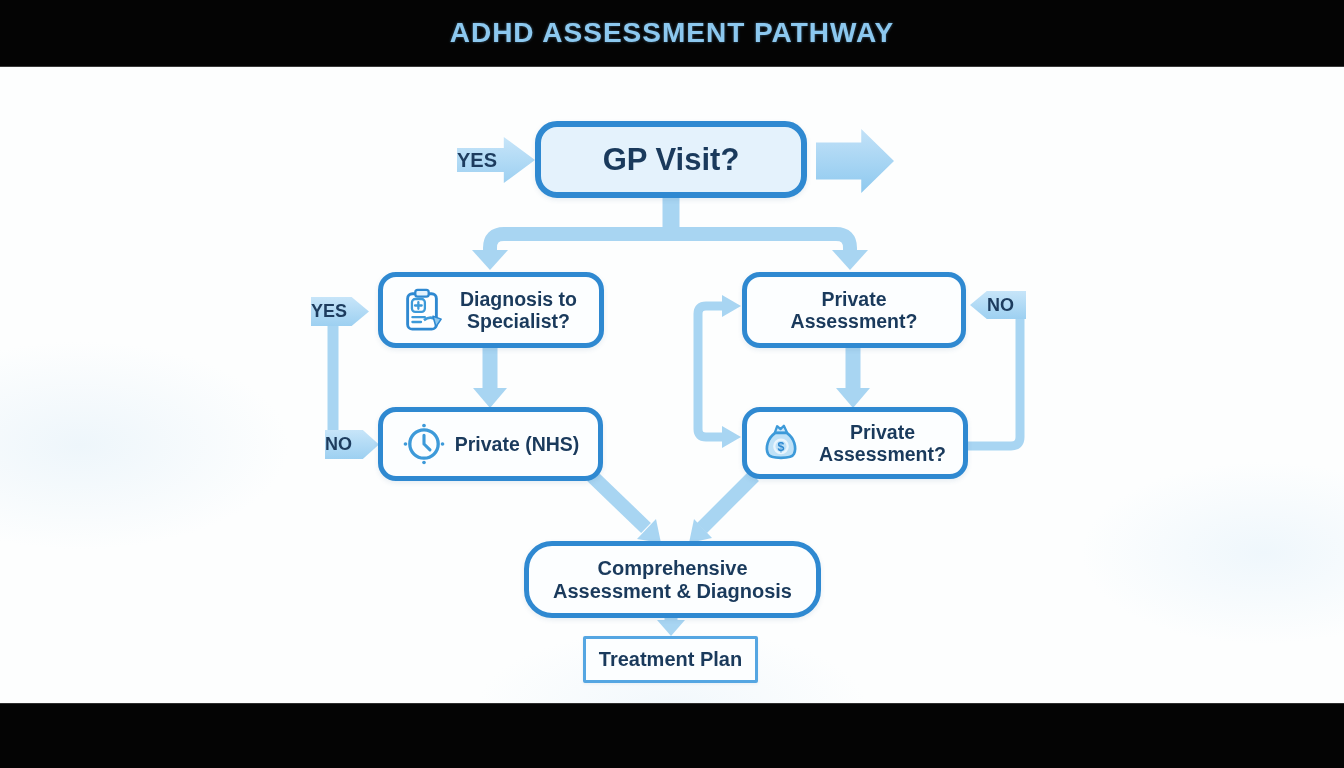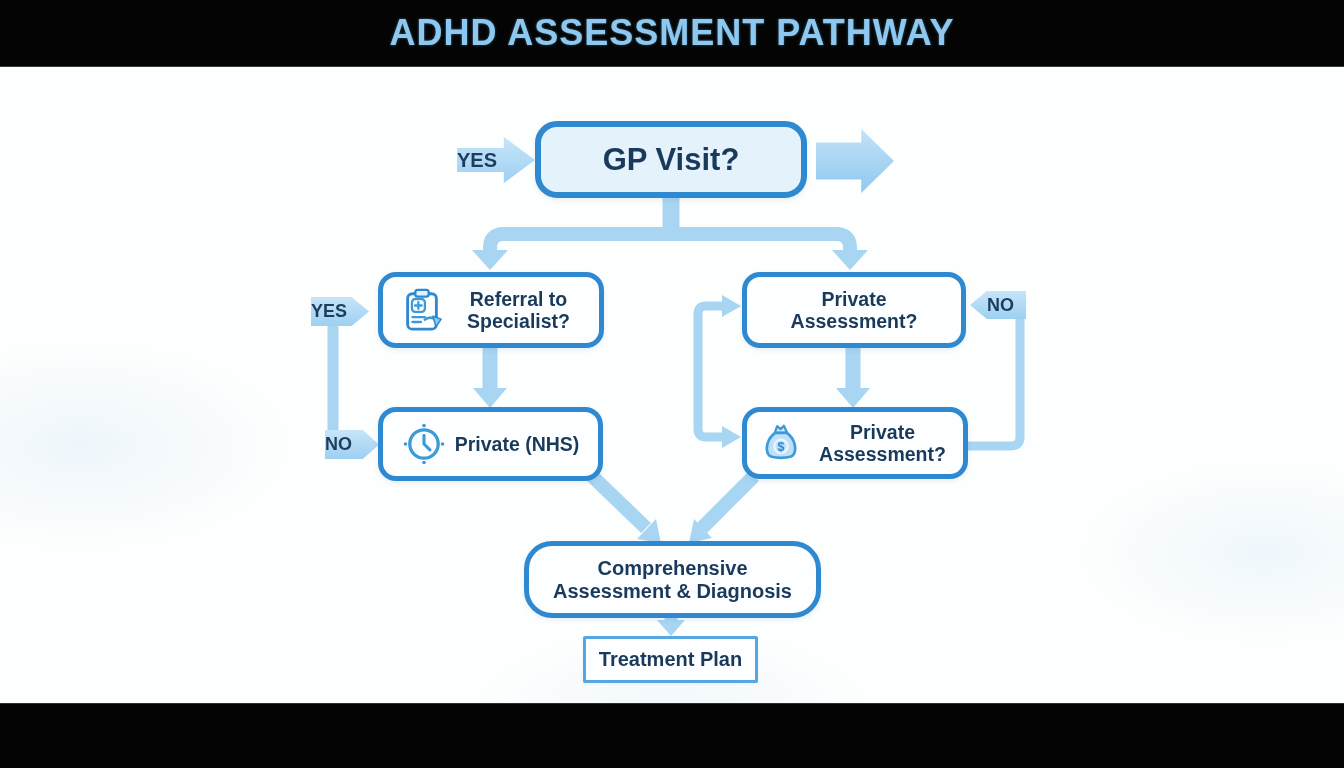--- a/index.html
+++ b/index.html
@@ -11,21 +11,21 @@
       radial-gradient(ellipse 320px 160px at 6% 58%, #eef6fb 0%, rgba(238,246,251,0) 65%),
       radial-gradient(ellipse 280px 140px at 94% 72%, #eff7fc 0%, rgba(239,247,252,0) 65%),
       radial-gradient(ellipse 300px 120px at 50% 92%, #f2f8fc 0%, rgba(242,248,252,0) 65%),
       #fdfefe;
   }
   .abs{ position:absolute; }
   .bar{ left:0; width:1344px; background:#040404; }
   .top-bar{ top:0; height:67px; display:flex; align-items:center; justify-content:center; border-bottom:1px solid #3a3a3a; }
   .bottom-bar{ top:703px; height:65px; border-top:1px solid #2e2e2e; }
   .title{
-    color:#8cc8ef; font-size:36px; font-weight:bold; letter-spacing:1px;
+    color:#8cc8ef; font-size:28px; font-weight:bold; letter-spacing:1px;
     text-shadow:0 0 3px rgba(120,190,240,.45);
   }
   svg.connectors{ left:0; top:0; z-index:1; }
   .tag{
     z-index:2; display:flex; align-items:center; justify-content:flex-start;
     background:linear-gradient(180deg,#c7e5f9 0%,#9dd0f1 100%);
     color:#1d3c5e; font-weight:bold;
   }
   .tag-right{ clip-path:polygon(0 0, 70% 0, 100% 50%, 70% 100%, 0 100%); padding-right:17px; font-size:18px; }
   .tag-left { clip-path:polygon(100% 0, 30% 0, 0 50%, 30% 100%, 100% 100%); padding-left:17px; font-size:18px; }
@@ -114,21 +114,21 @@
   <div class="abs node" style="left:378px; top:272px; width:226px; height:76px;">
     <svg width="46" height="46" viewBox="0 0 48 48">
       <rect x="9" y="7" width="30" height="37" rx="5" fill="#ffffff" stroke="#2f89d1" stroke-width="3"></rect>
       <rect x="17" y="3" width="14" height="7" rx="2.5" fill="#e4f2fc" stroke="#2f89d1" stroke-width="2.4"></rect>
       <rect x="13.5" y="12.5" width="13.5" height="13.5" rx="3.5" fill="none" stroke="#3d9ad9" stroke-width="2.4"></rect>
       <path d="M20.2 15.8 v7 M16.7 19.3 h7" stroke="#3d9ad9" stroke-width="2.4" stroke-linecap="round"></path>
       <path d="M14 31.5 h13 M14 36.5 h9" stroke="#3d9ad9" stroke-width="2.4" stroke-linecap="round"></path>
       <path d="M26 34.5 Q33 29.5 38 34" fill="none" stroke="#3d9ad9" stroke-width="2.8"></path>
       <polygon points="35.5,30.5 44,33.5 38.5,41.5" fill="#8ec9ef" stroke="#2f89d1" stroke-width="1.6" stroke-linejoin="round"></polygon>
     </svg>
-    <span class="node-label lbl-referral">Referral to Specialist?</span>
+    <span class="node-label lbl-referral">Diagnosis to Specialist?</span>
   </div>
 
   <div class="abs node" style="left:742px; top:272px; width:224px; height:76px;">
     <span class="node-label lbl-private-top">Private Assessment?</span>
   </div>
 
   <div class="abs node" style="left:378px; top:407px; width:225px; height:74px;">
     <svg width="44" height="44" viewBox="0 0 48 48">
       <circle cx="24" cy="24" r="15.5" fill="none" stroke="#3d9ad9" stroke-width="3.6"></circle>
       <path d="M24 24 V14.5 M24 24 L30.5 30.5" stroke="#3d9ad9" stroke-width="3.4" stroke-linecap="round" fill="none"></path>

